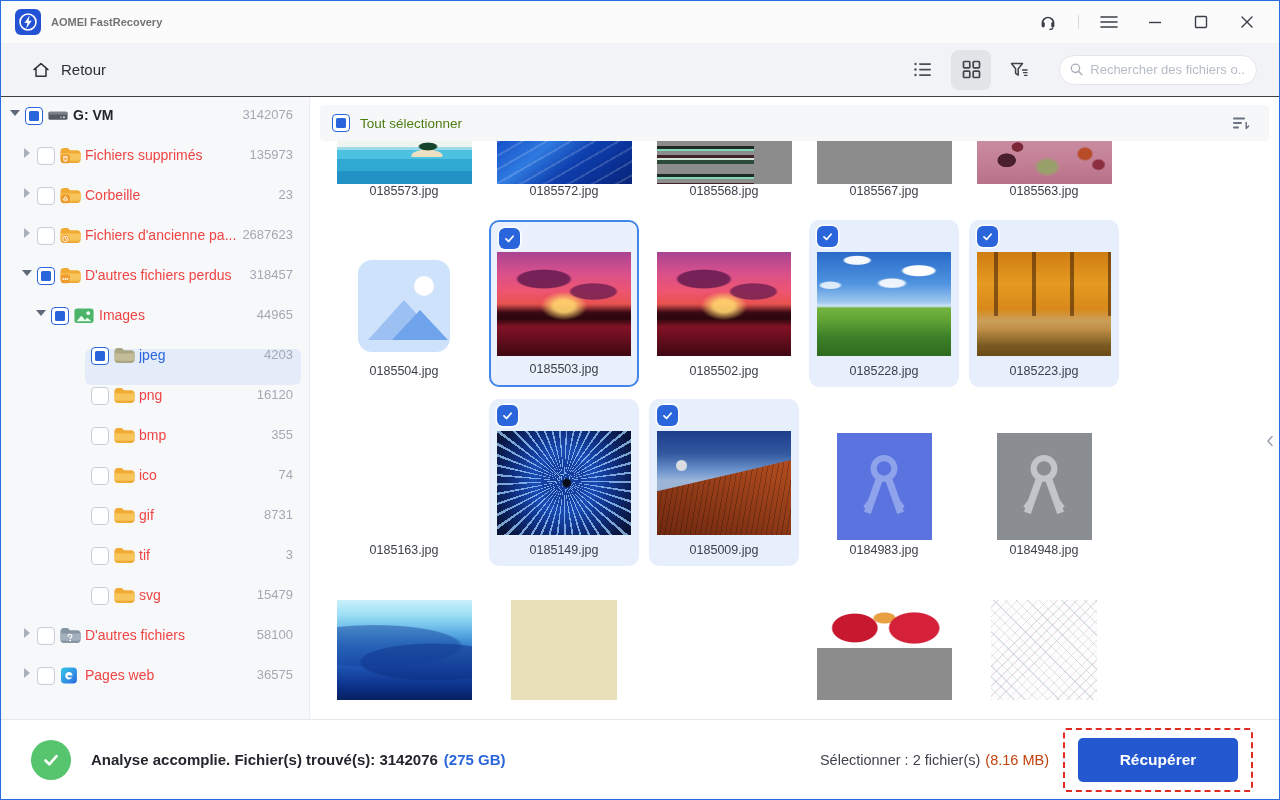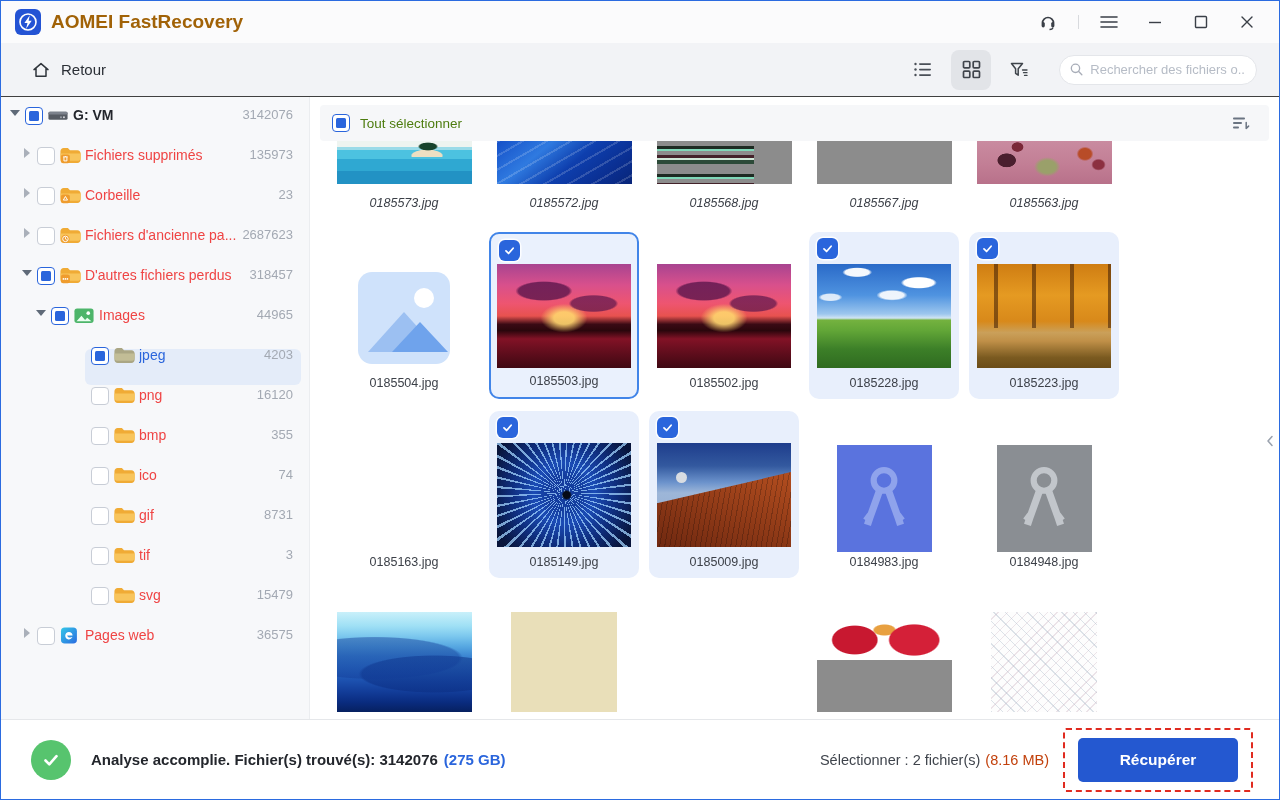--- a/index.html
+++ b/index.html
@@ -7,21 +7,21 @@
   body {
     font-family:"Liberation Sans", sans-serif;
     background:#fff;
     border:1px solid #2b6be0;
     display:flex; flex-direction:column;
     color:#3a3e45;
   }
   
   .titlebar { height:42px; background:#fbfbfc; display:flex; align-items:center; padding:0 12px 0 14px; flex:0 0 auto; }
   .logo-box { width:26px; height:26px; margin-right:10px; flex:0 0 auto; }
-  .app-title { font-size:19px; font-weight:bold; color:#a16207; }
+  .app-title { font-size:11px; font-weight:bold; color:#737373; }
   .tb-right { margin-left:auto; display:flex; align-items:center; gap:6px; }
   .tb-btn { width:40px; height:30px; display:flex; align-items:center; justify-content:center; cursor:pointer; border-radius:4px; }
   .tb-divider { width:1px; height:14px; background:#d8dade; margin:0 4px; }
   
   .toolbar { height:54px; background:#f2f3f6; display:flex; align-items:center; padding:0 22px 0 30px; flex:0 0 auto; border-bottom:1px solid #404040; }
   .back { display:flex; align-items:center; gap:10px; cursor:pointer; }
   .back-label { font-size:15px; color:#2b2f36; }
   .toolbar-right { margin-left:auto; display:flex; align-items:center; gap:8px; }
   .view-btn { width:40px; height:40px; border-radius:8px; display:flex; align-items:center; justify-content:center; cursor:pointer; }
   .view-btn.active { background:#e2e4e8; }
@@ -51,21 +51,21 @@
   .content { flex:1 1 auto; background:#fff; display:flex; flex-direction:column; min-width:0; position:relative; }
   .content-header { height:36px; margin:8px 10px 0 10px; background:#f6f7f9; border-radius:4px; display:flex; align-items:center; padding:0 14px 0 12px; }
   .select-all-label { font-size:13.5px; color:#4d7c0f; margin-left:10px; }
   .sort-btn { margin-left:auto; width:28px; height:28px; display:flex; align-items:center; justify-content:center; cursor:pointer; }
   .grid-scroll { flex:1 1 auto; overflow:hidden; position:relative; padding-left:14px; }
   .grow { display:flex; }
   .cell { width:160px; display:flex; flex-direction:column; align-items:center; flex:0 0 auto; }
   .row1 { margin-top:0; }
   .row2 { margin-top:22px; } .row3 { margin-top:12px; } .row4 { margin-top:34px; }
   .thumb1 { width:135px; height:43px; position:relative; overflow:hidden; }
-  .fname1 { margin-top:12px; font-size:12.5px; color:#3c4048;font-style:italic; }
+  .fname1 { font-size:12.5px; color:#3c4048; }
   .card { width:150px; height:167px; border-radius:10px; position:relative; display:flex; flex-direction:column; align-items:center; padding-top:32px; }
   .card.sel { background:#e8effc; }
   .card.cur { background:#eaf1fd; border:2px solid #4285e8; padding-top:30px; }
   .ckbox { position:absolute; top:6px; left:8px; width:21px; height:21px; border-radius:6px; background:#2a65dc; display:flex; align-items:center; justify-content:center; box-shadow:0 0 0 1.5px rgba(255,255,255,.85); }
   .thumb { width:134px; height:104px; position:relative; overflow:hidden; }
   .thumb.small { width:95px; height:107px; margin-top:2px; }
   .thumb.ph { width:92px; height:92px; margin-top:8px; overflow:visible; }
   .fname { position:absolute; bottom:9px; left:0; width:100%; text-align:center; font-size:12.5px; color:#3c4048; }
   .thumb4 { width:135px; height:100px; position:relative; overflow:hidden; }
   .thumb4.narrow { width:106px; }
@@ -373,20 +373,34 @@
       <span class="ticon">
           <svg width="22" height="17" viewBox="0 0 20 16">
             <path d="M1 4c0-1.7 1.3-3 3-3h4l2 2h7c1.7 0 3 1.3 3 3v6c0 1.7-1.3 3-3 3H4c-1.7 0-3-1.3-3-3z" fill="#f0ab35"></path>
             <path d="M1 6h19v4c0 1.7-1.3 3-3 3H4c-1.7 0-3-1.3-3-3z" fill="#f8c55c"></path>
           </svg>
         </span>
       <span class="tlabel">svg</span>
       <span class="tcount">15479</span>
     </div>
 
+    <div class="trow lvl1">
+      <span class="arrow right"></span>
+      <span class="cb empty"></span>
+      <span class="ticon">
+          <svg width="22" height="17" viewBox="0 0 20 16">
+            <path d="M1 4c0-1.7 1.3-3 3-3h4l2 2h7c1.7 0 3 1.3 3 3v6c0 1.7-1.3 3-3 3H4c-1.7 0-3-1.3-3-3z" fill="#8795a3"></path>
+            <path d="M1 6h19v4c0 1.7-1.3 3-3 3H4c-1.7 0-3-1.3-3-3z" fill="#a3b0bd"></path>
+            <path d="M8.3 8.6c0-1.1.9-1.8 1.8-1.8s1.7.6 1.7 1.5c0 1.3-1.6 1.4-1.6 2.5" stroke="#fff" stroke-width="1.1" fill="none" stroke-linecap="round"></path>
+            <circle cx="10.2" cy="12.7" r=".8" fill="#fff"></circle>
+          </svg>
+        </span>
+      <span class="tlabel">D'autres fichiers</span>
+      <span class="tcount">58100</span>
+    </div>
 
     <div class="trow lvl1">
       <span class="arrow right"></span>
       <span class="cb empty"></span>
       <span class="ticon">
           <svg width="22" height="17" viewBox="0 0 20 16">
             <defs>
               <linearGradient id="eg" x1="0" y1="0" x2="1" y2="1">
                 <stop offset="0" stop-color="#35c8e8"></stop>
                 <stop offset="1" stop-color="#2a6be0"></stop>

